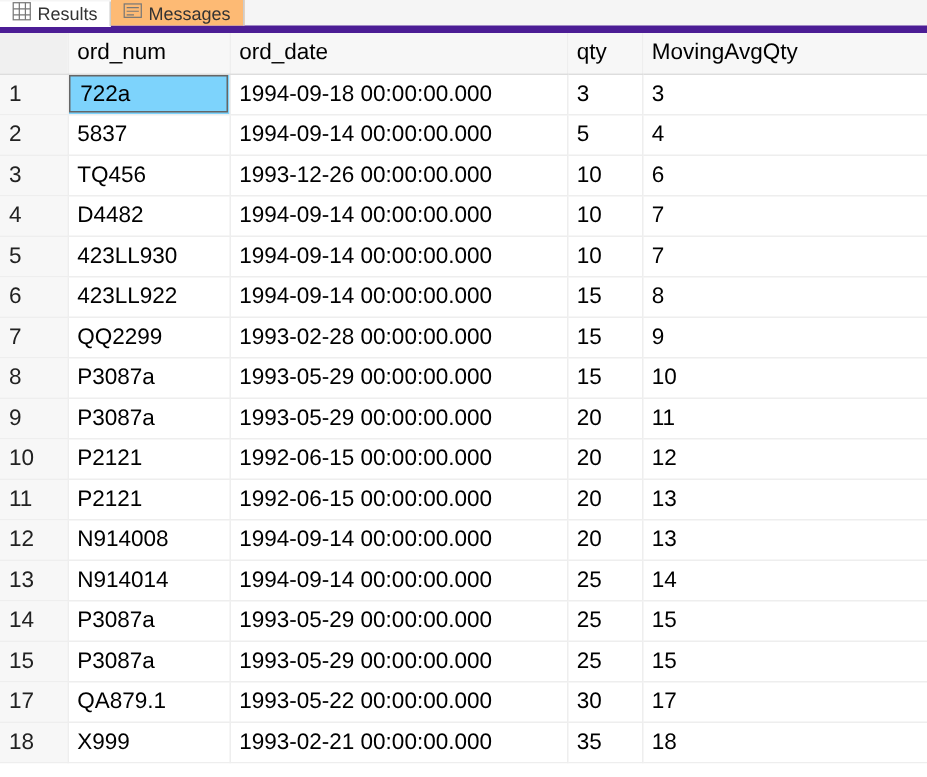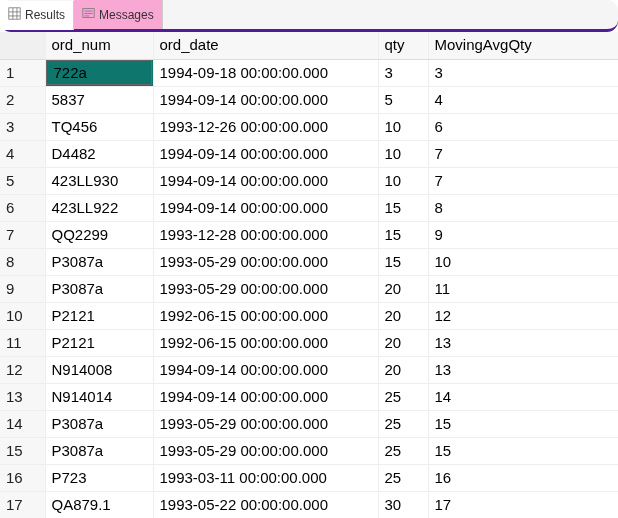--- a/index.html
+++ b/index.html
@@ -9,34 +9,33 @@
     }
     body {
       font-family: "Segoe UI", Tahoma, Arial, sans-serif;
       font-size: 13px;
       background: #ffffff;
       width: 618px;
       color: #000;
     }
     .tabs {
       display: flex;
-      border-bottom: 3px solid #4c1d95;
+      border-bottom: 5px solid #4c1d95;
       background: #f5f5f5;
-      height: 32px;
-      border-radius: 11px;
+      height: 22px;
     }
     .tab {
       display: flex;
       align-items: center;
       gap: 4px;
       padding: 2px 8px;
       font-size: 12px;
       color: #333;
       cursor: pointer;
-      background: #f9a8d4;
+      background: #fdba74;
       border-right: 1px solid #ccc;
     }
     .tab.active {
       background: #ffffff;
       border-bottom: 1px solid #fff;
       position: relative;
       top: 1px;
     }
     .tab svg {
       width: 13px;
@@ -74,21 +73,21 @@
     col.ordnum { width: 108px; }
     col.orddate { width: 225px; }
     col.qty { width: 50px; }
     col.mavg { width: 190px; }
     td.rownum {
       background: #f7f7f7;
       color: #222;
       font-size: 15px;
     }
     .cell-selected {
-      background: #0f766e;
+      background: #7dd3fc;
       outline: 1px solid #666;
       outline-offset: -2px;
       padding-left: 8px;
     }
     th.rownum-head {
       background: #f0f0f0;
     }
   </style>
 </head>
 <body>
@@ -176,21 +175,21 @@
         <tr>
           <td class="rownum">6</td>
           <td>423LL922</td>
           <td>1994-09-14 00:00:00.000</td>
           <td>15</td>
           <td>8</td>
         </tr>
         <tr>
           <td class="rownum">7</td>
           <td>QQ2299</td>
-          <td>1993-12-28 00:00:00.000</td>
+          <td>1993-02-28 00:00:00.000</td>
           <td>15</td>
           <td>9</td>
         </tr>
         <tr>
           <td class="rownum">8</td>
           <td>P3087a</td>
           <td>1993-05-29 00:00:00.000</td>
           <td>15</td>
           <td>10</td>
         </tr>
@@ -235,27 +234,20 @@
           <td>1993-05-29 00:00:00.000</td>
           <td>25</td>
           <td>15</td>
         </tr>
         <tr>
           <td class="rownum">15</td>
           <td>P3087a</td>
           <td>1993-05-29 00:00:00.000</td>
           <td>25</td>
           <td>15</td>
-        </tr>
-        <tr>
-          <td class="rownum">16</td>
-          <td>P723</td>
-          <td>1993-03-11 00:00:00.000</td>
-          <td>25</td>
-          <td>16</td>
         </tr>
         <tr>
           <td class="rownum">17</td>
           <td>QA879.1</td>
           <td>1993-05-22 00:00:00.000</td>
           <td>30</td>
           <td>17</td>
         </tr>
         <tr>
           <td class="rownum">18</td>

